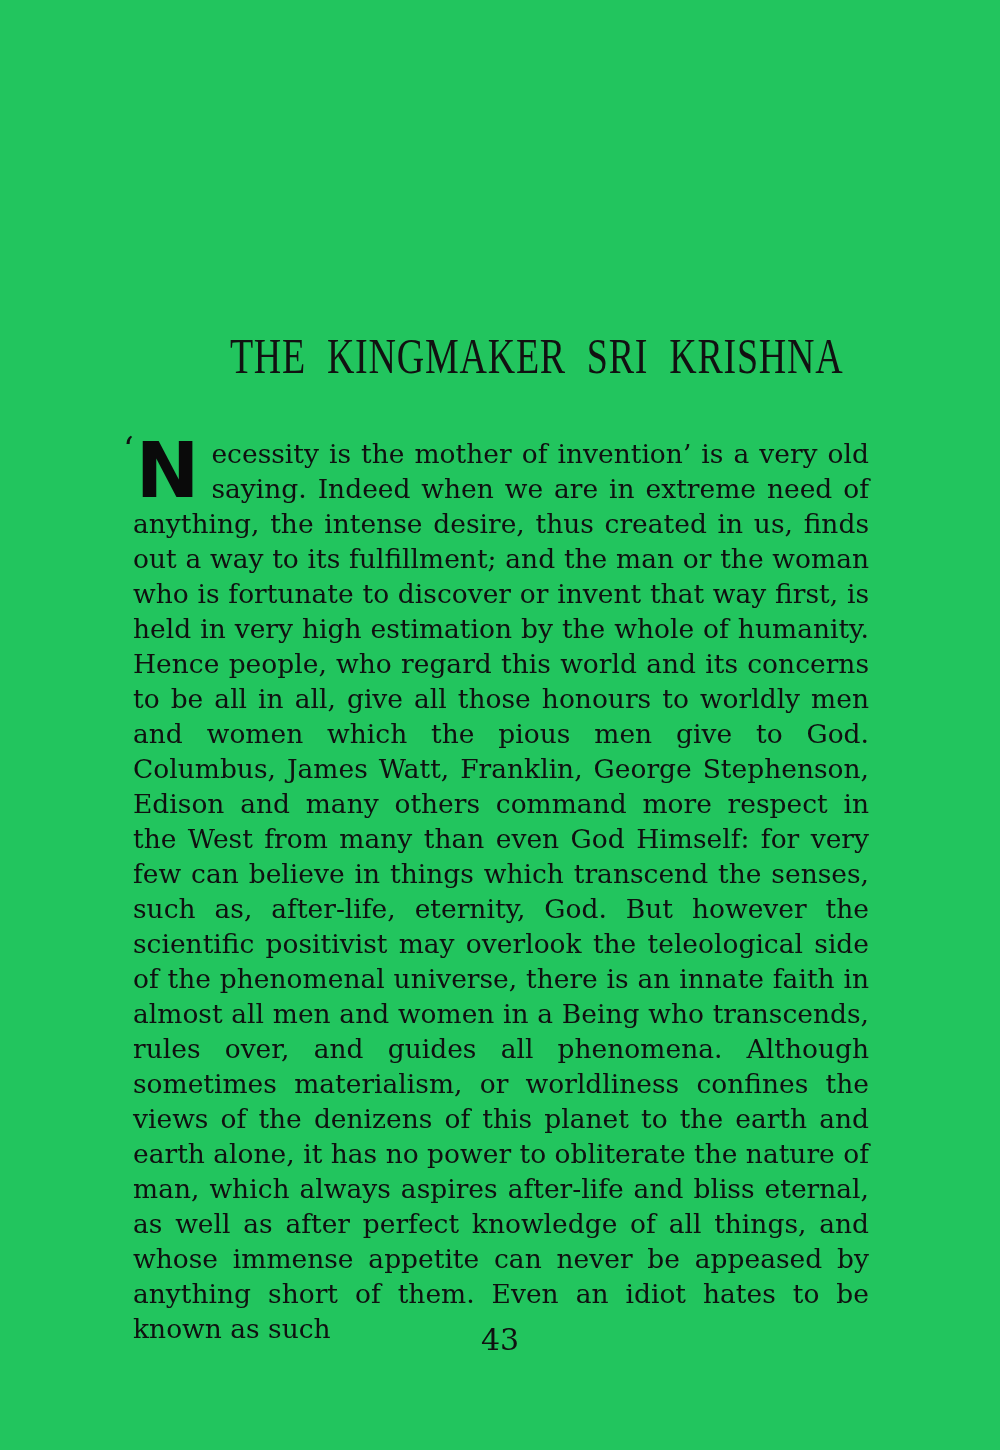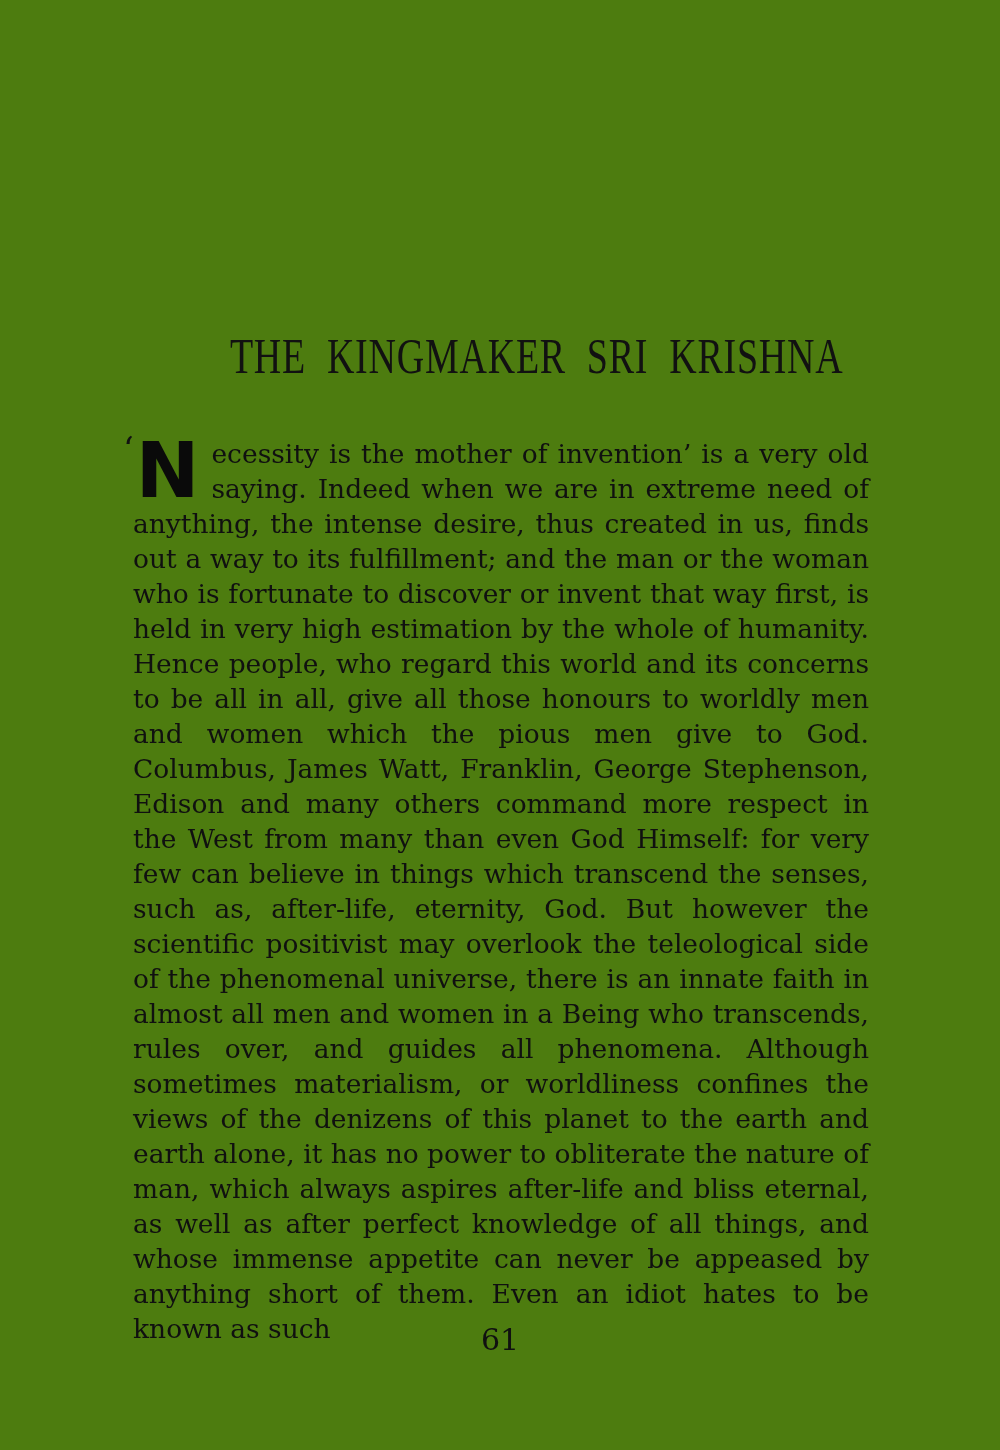--- a/index.html
+++ b/index.html
@@ -4,21 +4,21 @@
 <style>
   html, body {
     margin: 0;
     padding: 0;
     background: #ffffff;
   }
   .page {
     position: relative;
     width: 1000px;
     height: 1450px;
-    background: #4d7c0f;
+    background: #22c55e;
     overflow: hidden;
     font-family: "DejaVu Serif", serif;
     color: #0d0d0d;
   }
   .content {
     position: absolute;
     left: 133px;
     width: 736px;
     top: 0;
   }
@@ -74,14 +74,14 @@
   }
 </style>
 </head>
 <body>
 
 <div class="page">
   <div class="content">
     <h1 class="title"><span class="title-inner">THE KINGMAKER SRI KRISHNA</span></h1>
     <p class="body-paragraph"><span class="open-quote">‘</span><span class="drop-cap">N</span><span>ecessity is the mother of invention’ is a very old saying. Indeed when we are in extreme need of anything, the intense desire, thus created in us, finds out a way to its fulfillment; and the man or the woman who is fortunate to discover or invent that way first, is held in very high estimation by the whole of humanity. Hence people, who regard this world and its concerns to be all in all, give all those honours to worldly men and women which the pious men give to God. Columbus, James Watt, Franklin, George Stephenson, Edison and many others command more respect in the West from many than even God Himself: for very few can believe in things which transcend the senses, such as, after-life, eternity, God. But however the scientific positivist may overlook the teleological side of the phenomenal universe, there is an innate faith in almost all men and women in a Being who transcends, rules over, and guides all phenomena. Although sometimes materialism, or worldliness confines the views of the denizens of this planet to the earth and earth alone, it has no power to obliterate the nature of man, which always aspires after-life and bliss eternal, as well as after perfect knowledge of all things, and whose immense appetite can never be appeased by anything short of them. Even an idiot hates to be known as such</span></p>
   </div>
-  <div class="page-number">61</div>
+  <div class="page-number">43</div>
 </div>
 
 </body></html>

